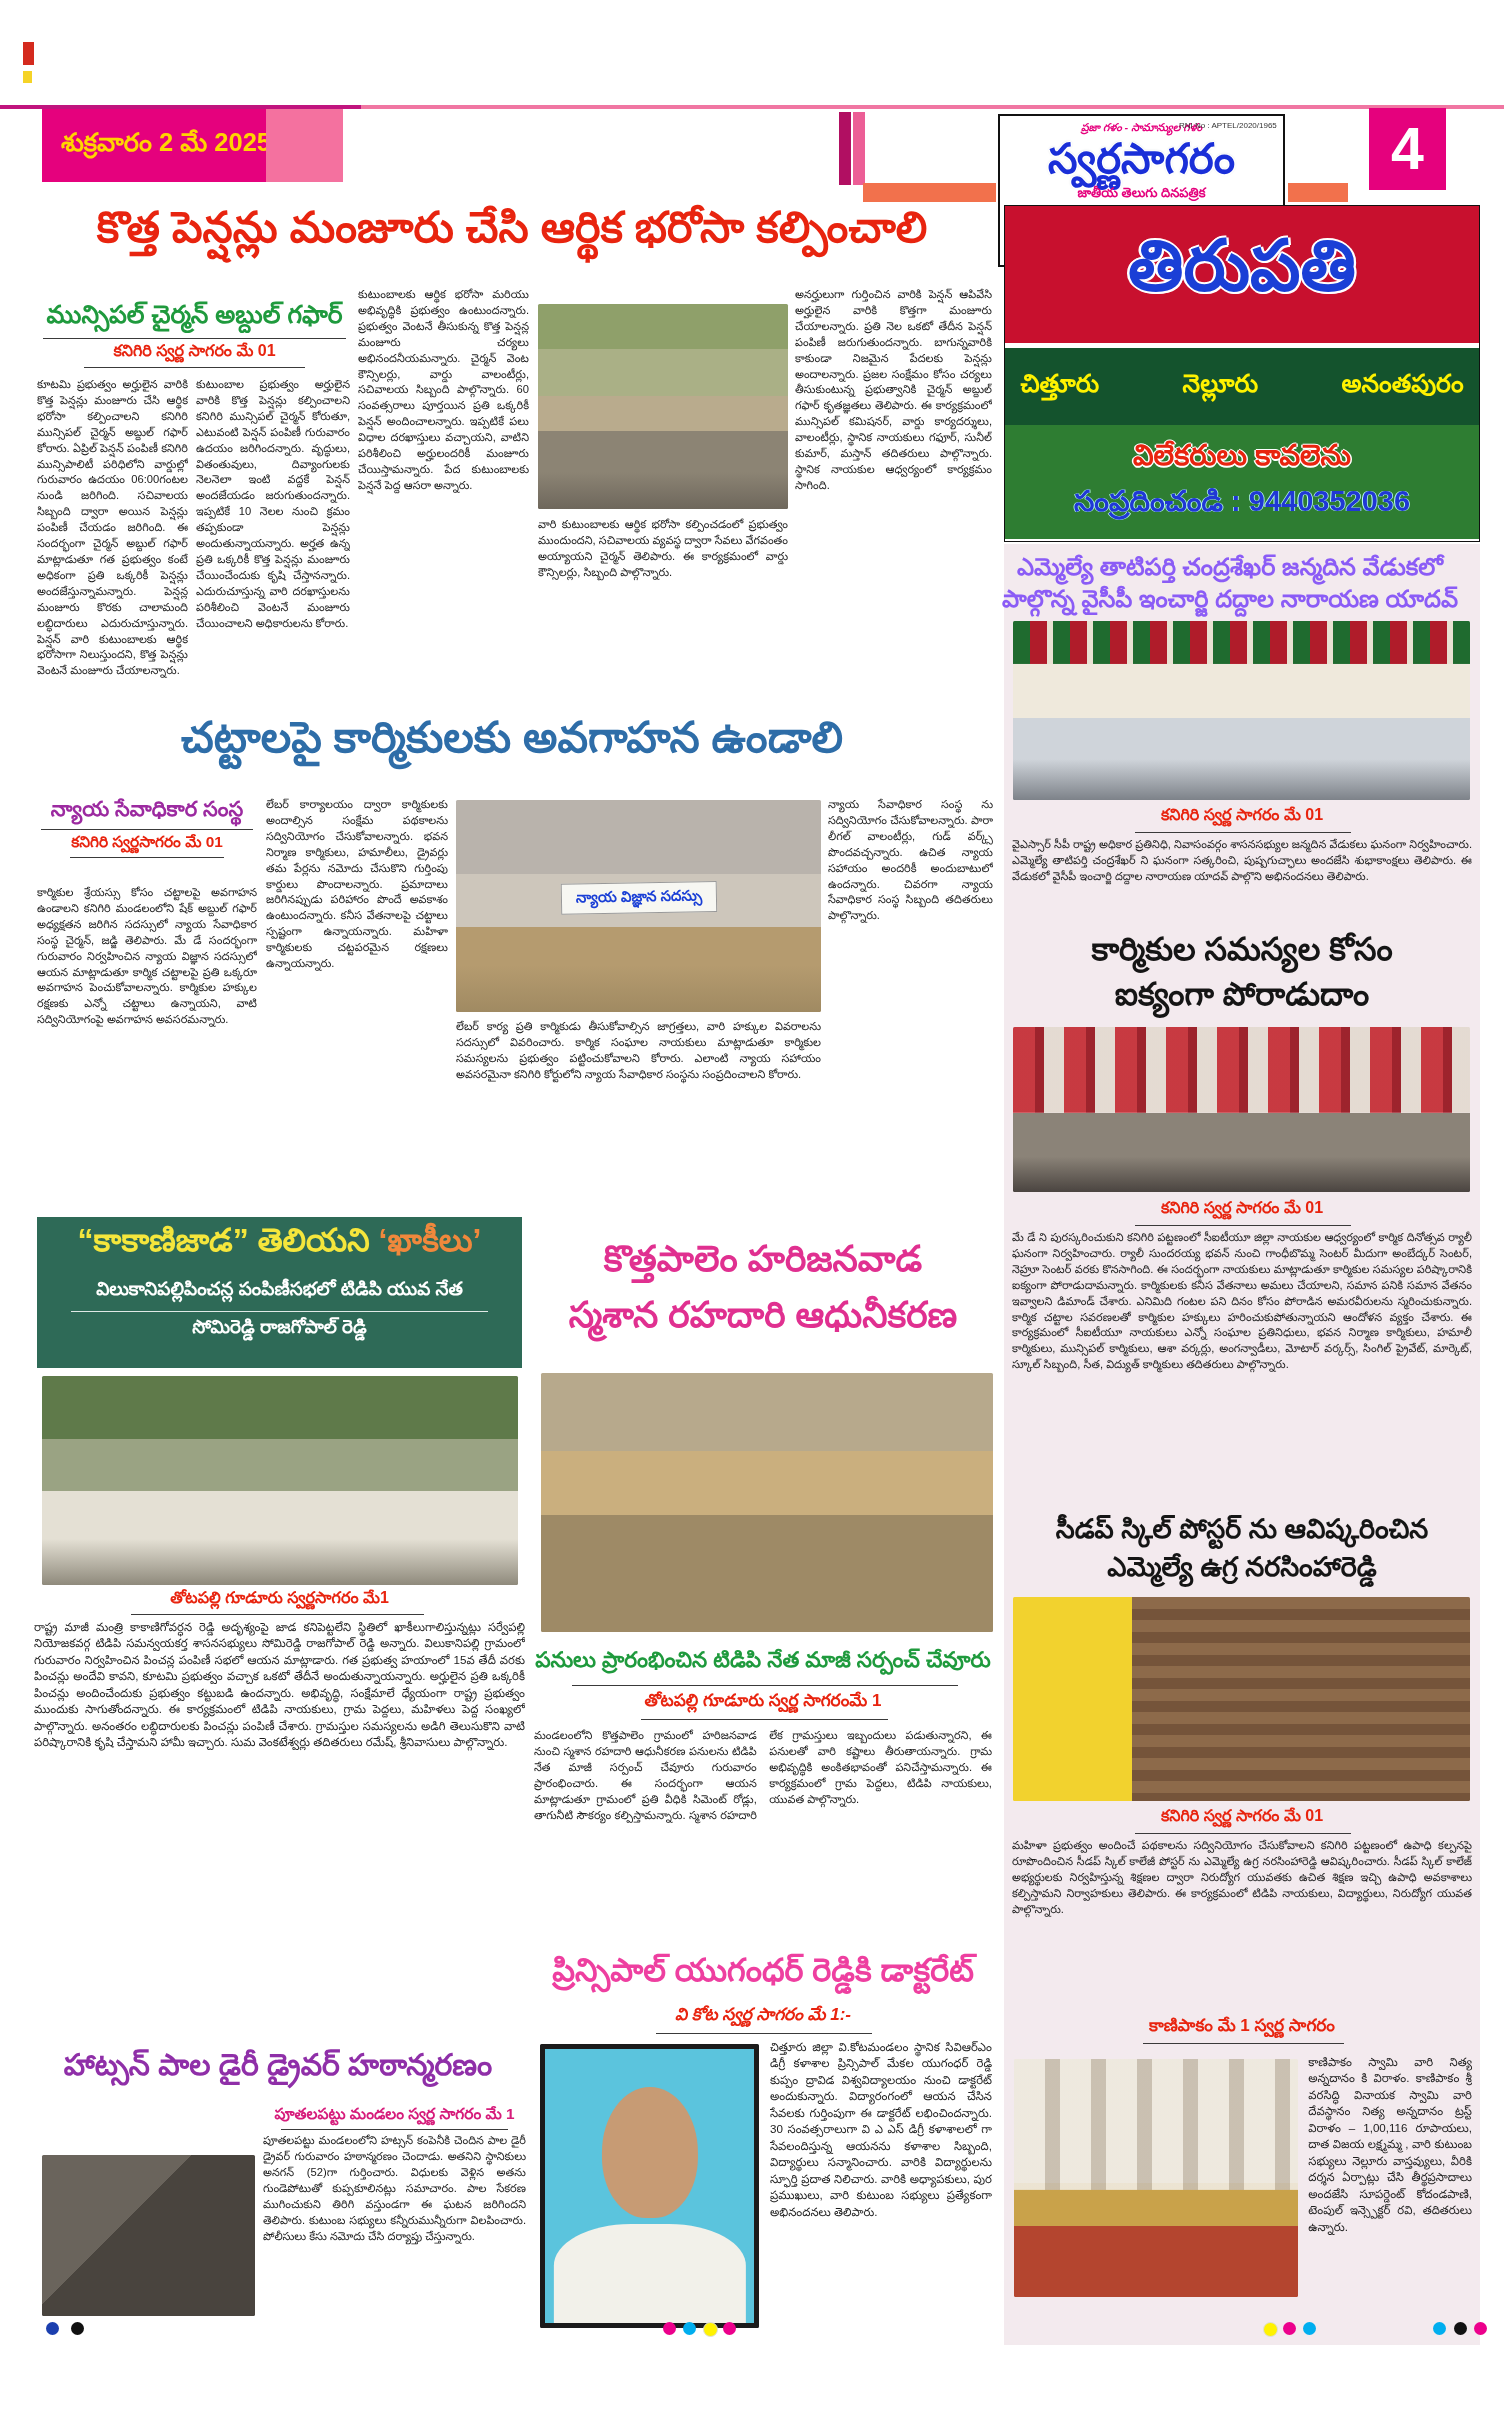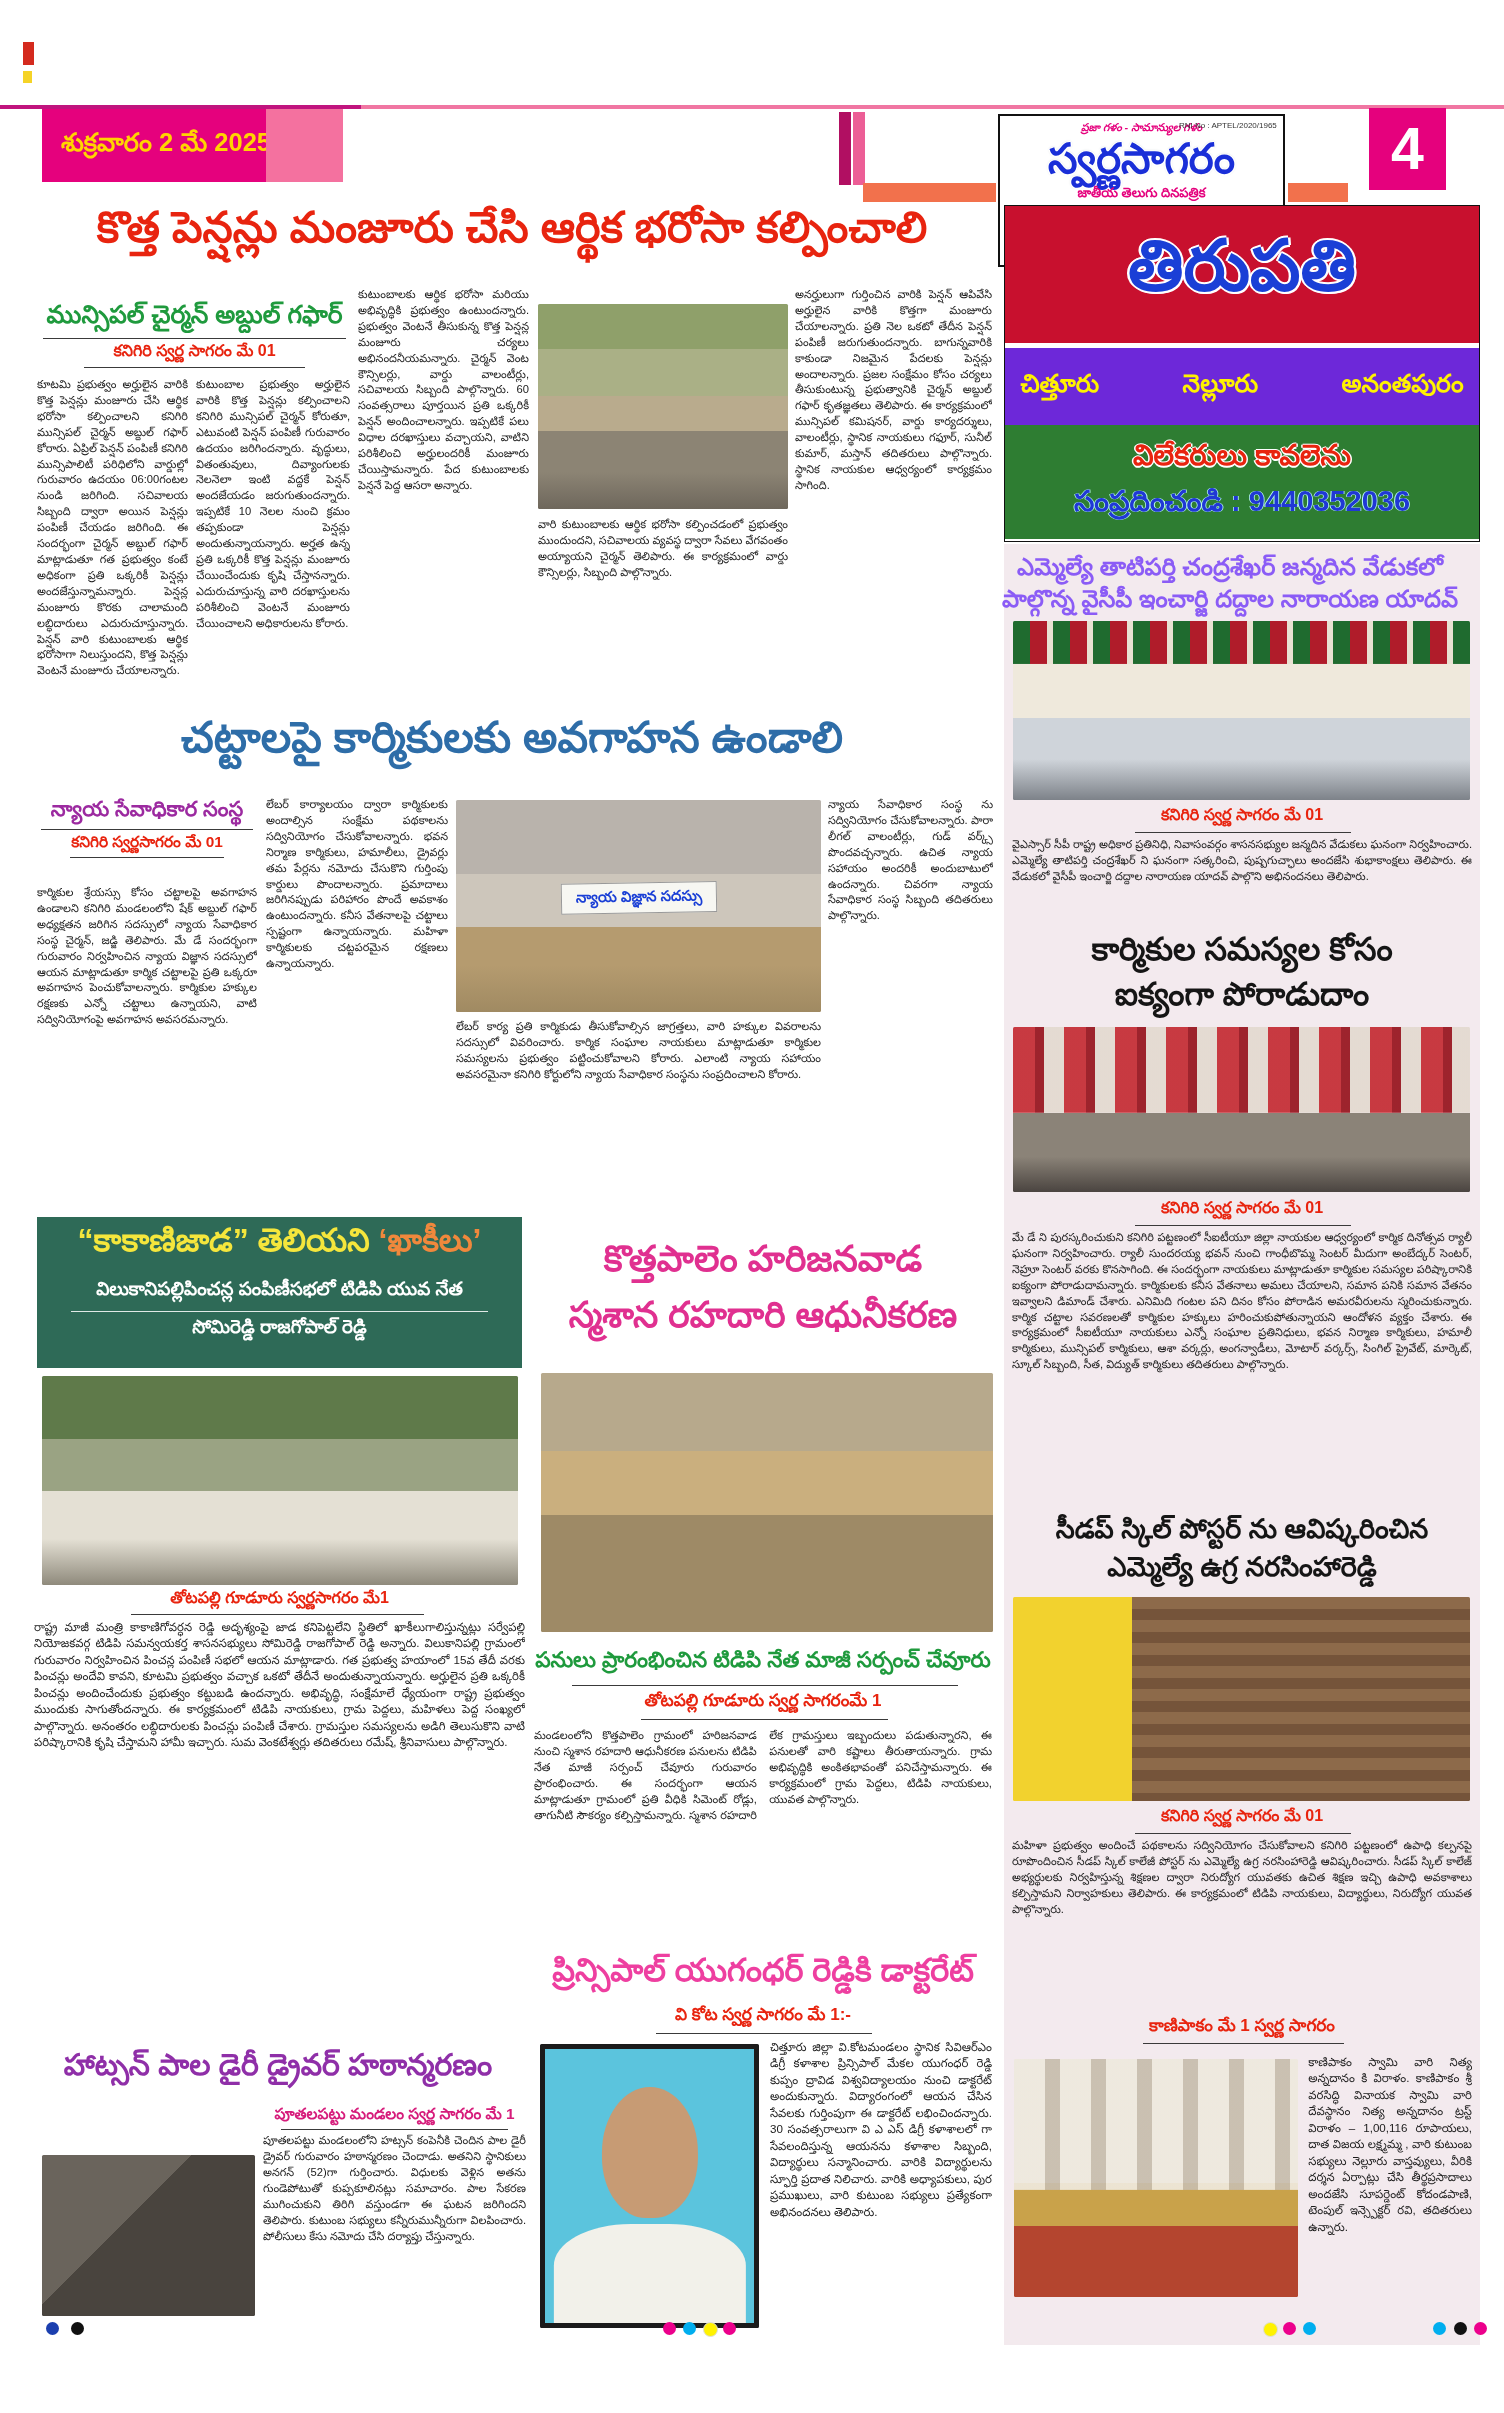--- a/index.html
+++ b/index.html
@@ -29,21 +29,21 @@
     display:flex;align-items:center;justify-content:center;color:#fff;font-size:59px;font-weight:bold;}
   .orangebar{position:absolute;top:183px;height:18.5px;background:#f2714c;}
   .pinkbar{position:absolute;top:112px;width:12.4px;height:73px;}
   
   .ad{position:absolute;left:1004px;top:205px;width:476px;height:337px;border:1.5px solid #111;
     box-sizing:border-box;}
   .ad .red1{height:137px;background:#c8102e;display:flex;align-items:center;justify-content:center;}
   .ad .red1 span{color:#1a3fd6;font-size:71px;font-weight:bold;
     text-shadow:-2.3px 0 #fff,2.3px 0 #fff,0 -2.3px #fff,0 2.3px #fff,-1.5px -1.5px #fff,1.5px 1.5px #fff;}
   .ad .wline{height:4.6px;background:#fff;}
-  .ad .red2{height:77px;background:#6d28d9;display:flex;align-items:center;justify-content:space-between;
+  .ad .red2{height:77px;background:#14532d;display:flex;align-items:center;justify-content:space-between;
     padding:0 15.4px;}
   .ad .red2 span{color:#fff200;font-size:25px;font-weight:bold;}
   .ad .green{height:114px;background:#2e7d32;display:flex;flex-direction:column;align-items:center;justify-content:center;gap:6.2px;}
   .ad .green .l1{color:#e8240f;font-size:29px;font-weight:bold;
     text-shadow:-1.5px 0 #fff,1.5px 0 #fff,0 -1.5px #fff,0 1.5px #fff;}
   .ad .green .l2{color:#2038d5;font-size:29px;font-weight:bold;
     text-shadow:-0.8px 0 #bfe,0.8px 0 #bfe;}
   .pinkwash{position:absolute;left:1004px;top:544px;width:476px;height:1801px;background:#f3eaee;}
   
   .kbox{position:absolute;left:37px;top:1217px;width:485px;height:151px;background:#2e6a57;
@@ -176,21 +176,21 @@
   </div>
   <div class="photo" style="left:541px;top:1373px;width:452px;height:259px;
        background:linear-gradient(180deg,#b7a98c 0 30%,#caaf7e 30% 55%,#9e8a66 55% 100%);"></div>
   <div class="abs ctr" style="left:533px;top:1647px;width:460px;color:#1f9a3d;font-size:21.6px;font-weight:bold;">పనులు ప్రారంభించిన టిడిపి నేత మాజీ సర్పంచ్ చేవూరు</div>
   <hr class="subrule abs" style="left:572px;top:1682px;width:386px;">
   <div class="abs dateline" style="left:533px;top:1691px;width:460px;font-size:17px;">తోటపల్లి గూడూరు స్వర్ణ సాగరంమే 1</div>
   <hr class="subrule abs" style="left:641px;top:1716px;width:247px;">
   <div class="abs body-text" style="left:534px;top:1728px;width:458px;height:215px;column-count:2;column-gap:12.4px;">మండలంలోని కొత్తపాలెం గ్రామంలో హరిజనవాడ నుంచి స్మశాన రహదారి ఆధునీకరణ పనులను టిడిపి నేత మాజీ సర్పంచ్ చేవూరు గురువారం ప్రారంభించారు. ఈ సందర్భంగా ఆయన మాట్లాడుతూ గ్రామంలో ప్రతి వీధికి సిమెంట్ రోడ్లు, తాగునీటి సౌకర్యం కల్పిస్తామన్నారు. స్మశాన రహదారి లేక గ్రామస్తులు ఇబ్బందులు పడుతున్నారని, ఈ పనులతో వారి కష్టాలు తీరుతాయన్నారు. గ్రామ అభివృద్ధికి అంకితభావంతో పనిచేస్తామన్నారు. ఈ కార్యక్రమంలో గ్రామ పెద్దలు, టిడిపి నాయకులు, యువత పాల్గొన్నారు.</div>
 
   <div class="abs ctr" style="left:533px;top:1952px;width:460px;font-size:32px;font-weight:bold;color:#ee3fa0;">ప్రిన్సిపాల్ యుగంధర్ రెడ్డికి డాక్టరేట్</div>
-  <div class="abs dateline" style="left:533px;top:2005px;width:460px;font-size:17px;">వి కోట స్వర్ణ సాగరం మే 1:-</div>
+  <div class="abs dateline" style="left:533px;top:2005px;width:460px;font-size:17px;font-style:italic;">వి కోట స్వర్ణ సాగరం మే 1:-</div>
   <hr class="subrule abs" style="left:656px;top:2030px;width:216px;">
   <div class="abs" style="left:534px;top:2039px;width:458px;height:306px;">
     <div class="photo frame" style="position:relative;float:left;width:219px;height:284px;margin:4.6px 10.8px 3.1px 6.2px;">
       <div class="head-shape"></div>
       <div class="shirt-shape"></div>
     </div>
     <div class="body-text" style="font-size:11.6px;">చిత్తూరు జిల్లా వి.కోటమండలం స్థానిక సివిఆర్ఎం డిగ్రీ కళాశాల ప్రిన్సిపాల్ మేకల యుగంధర్ రెడ్డి కుప్పం ద్రావిడ విశ్వవిద్యాలయం నుంచి డాక్టరేట్ అందుకున్నారు. విద్యారంగంలో ఆయన చేసిన సేవలకు గుర్తింపుగా ఈ డాక్టరేట్ లభించిందన్నారు. 30 సంవత్సరాలుగా వి ఎ ఎస్ డిగ్రీ కళాశాలలో గా సేవలందిస్తున్న ఆయనను కళాశాల సిబ్బంది, విద్యార్థులు సన్మానించారు. వారికి విద్యార్థులను స్ఫూర్తి ప్రదాత నిలిచారు. వారికి అధ్యాపకులు, పుర ప్రముఖులు, వారి కుటుంబ సభ్యులు ప్రత్యేకంగా అభినందనలు తెలిపారు.</div>
   </div>
 
   <div class="abs ctr" style="left:1000px;top:551px;width:460px;font-size:24px;font-weight:bold;color:#8b5cf6;line-height:1.35;">

